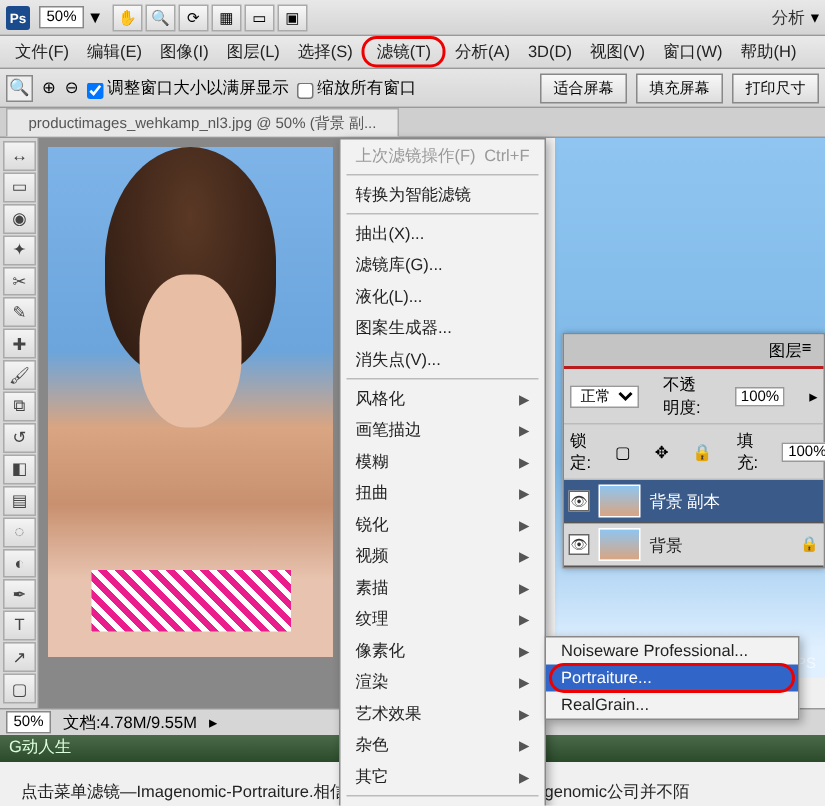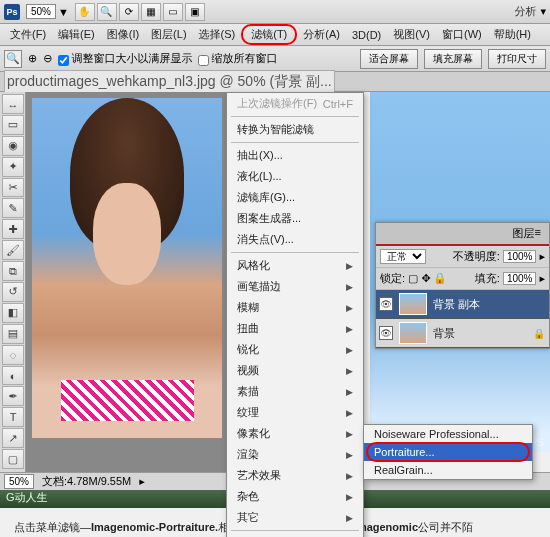--- a/index.html
+++ b/index.html
@@ -10,21 +10,21 @@
 .tool-icons{display:flex;gap:2px;margin-left:6px}
 .tool-icons span{width:20px;height:18px;border:1px solid #aaa;background:linear-gradient(#f8f8f8,#ddd);display:flex;align-items:center;justify-content:center;font-size:10px}
 .menubar{background:linear-gradient(#eaeaea,#d8d8d8);height:22px;display:flex;align-items:center;padding:0 4px;border-bottom:1px solid #999}
 .menubar-item{padding:2px 6px;color:#222}
 .menubar-item.highlighted{border:2px solid #e00;border-radius:10px;padding:1px 8px}
 .optbar{background:linear-gradient(#e6e6e6,#d6d6d6);height:26px;display:flex;align-items:center;padding:0 4px;border-bottom:1px solid #999;gap:6px}
 .optbar .chk{display:flex;align-items:flex-end;gap:2px;font-size:10px}
 .optbar .chk input{width:11px;height:11px}
 .btn{background:linear-gradient(#f8f8f8,#ddd);border:1px solid #888;padding:2px 8px;font-size:10px}
 .tabbar{background:#cfcfcf;height:20px;display:flex;align-items:center;padding:0 4px;border-bottom:1px solid #999}
-.tab{background:#e8e8e8;border:1px solid #aaa;border-bottom:none;padding:2px 2px;font-size:14px;color:#555}
+.tab{background:#e8e8e8;border:1px solid #aaa;border-bottom:none;padding:2px 14px;font-size:10px;color:#555}
 .workspace{display:flex;height:380px;position:relative}
 .toolbox{width:26px;background:#d8d8d8;border-right:1px solid #999;display:flex;flex-direction:column;padding:2px}
 .tbx{width:22px;height:20px;border:1px solid #aaa;margin-bottom:1px;background:linear-gradient(#f4f4f4,#dcdcdc);display:flex;align-items:center;justify-content:center;font-size:11px;color:#444}
 .canvas-area{flex:0 0 200px;background:#888;display:flex;align-items:flex-start;padding:6px;position:relative}
 .canvas{width:190px;height:340px;background:linear-gradient(180deg,#7eb4e8 0%,#6ba5dc 40%,#d9a582 55%,#c8906f 70%,#e8c4b0 85%);position:relative;overflow:hidden}
 .hair{position:absolute;top:0;left:20%;width:60%;height:45%;background:radial-gradient(ellipse at 50% 30%,#5a3825,#2a1810);border-radius:50% 50% 40% 40%}
 .face{position:absolute;top:25%;left:32%;width:36%;height:30%;background:#e8bfa5;border-radius:45%}
 .stripe{position:absolute;bottom:5%;left:15%;width:70%;height:12%;background:repeating-linear-gradient(45deg,#e91e8c,#e91e8c 4px,#fff 4px,#fff 8px)}
 .dropdown{position:absolute;left:226px;top:0;width:138px;background:#f2f2f2;border:1px solid #888;box-shadow:2px 2px 6px rgba(0,0,0,.3);z-index:10}
 .dd-item{padding:3px 10px;font-size:11px;color:#222;border-bottom:0;display:flex;justify-content:space-between;align-items:center}
@@ -32,32 +32,32 @@
 .dd-item.sep{height:1px;background:#bbb;padding:0;margin:2px 4px}
 .dd-item .arrow{font-size:9px;color:#555}
 .dd-item.hover{background:#3165c7;color:#fff}
 .dd-item.circled{position:relative}
 .dd-item.circled::after{content:"";position:absolute;left:2px;right:2px;top:-1px;bottom:-1px;border:2px solid #e00;border-radius:10px;pointer-events:none}
 .submenu{position:absolute;left:363px;top:332px;width:170px;background:#f2f2f2;border:1px solid #888;box-shadow:2px 2px 6px rgba(0,0,0,.3);z-index:11}
 .right-area{position:absolute;left:370px;top:0;width:180px;height:360px}
 .sky-preview{width:100%;height:100%;background:linear-gradient(180deg,#8fc5f0 0%,#7ab5e5 60%,#e0f0ff 95%)}
 .layers-panel{position:absolute;right:0;top:130px;width:175px;background:#d6d6d6;border:1px solid #888;box-shadow:0 0 4px rgba(0,0,0,.3);z-index:5}
 .lp-tab{background:#c4c4c4;padding:3px 8px;font-size:10px;border-bottom:2px solid #b91c1c;display:flex;justify-content:flex-end}
-.lp-row{display:flex;align-items:center;padding:3px 4px;gap:3px;font-size:10px;border-bottom:1px solid #bbb}
+.lp-row{display:flex;align-items:center;padding:3px 4px;gap:16px;font-size:10px;border-bottom:1px solid #bbb}
 .lp-row select{font-size:10px;border:1px solid #999;background:#fff;padding:0 2px}
 .lp-row .pct{background:#fff;border:1px solid #999;padding:0 3px;font-size:10px}
 .layer{display:flex;align-items:center;background:#3a5a8a;color:#fff;padding:3px;border-bottom:1px solid #555;gap:6px}
 .layer.light{background:#d8d8d8;color:#222}
 .layer .eye{width:14px;height:14px;background:#fff;border:1px solid #666;display:flex;align-items:center;justify-content:center;font-size:9px;color:#333}
 .layer .thumb{width:28px;height:22px;background:linear-gradient(#8fc5f0,#d9a582);border:1px solid #fff}
 .layer .lock{font-size:10px}
 .statusbar{height:18px;background:#d6d6d6;border-top:1px solid #999;display:flex;align-items:center;padding:0 4px;font-size:10px;gap:8px}
 .bottom-bar{height:18px;background:linear-gradient(#4a6a4a,#2a4a2a);color:#dfd;display:flex;align-items:flex-start;padding:0 6px;font-size:10px}
 .caption{padding:10px 14px;font-size:12px;line-height:1.6;color:#222}
-.caption b{font-weight:bold}
+.caption b{font-weight:normal}
 .watermark{position:absolute;right:6px;bottom:4px;color:rgba(255,255,255,.6);font-size:10px;font-family:Arial}
 </style>
 </head>
 <body>
 
 <div class="topbar">
   <div class="topbar-icon">Ps</div>
   <span class="zoom-box">50%</span>
   <span style="margin-left:2px">▼</span>
   <div class="tool-icons">
@@ -146,22 +146,22 @@
 
   <div class="dropdown">
     <div class="dd-item disabled">
       <span>上次滤镜操作(F)</span>
         <span>Ctrl+F</span>
     </div>
     <div class="dd-item sep"></div>
     <div class="dd-item">转换为智能滤镜</div>
     <div class="dd-item sep"></div>
     <div class="dd-item">抽出(X)...</div>
+    <div class="dd-item">滤镜库(G)...</div>
     <div class="dd-item">液化(L)...</div>
-    <div class="dd-item">滤镜库(G)...</div>
     <div class="dd-item">图案生成器...</div>
     <div class="dd-item">消失点(V)...</div>
     <div class="dd-item sep"></div>
     <div class="dd-item">
         <span>风格化</span>
         <span class="arrow">▶</span>
       </div>
     <div class="dd-item">
         <span>画笔描边</span>
         <span class="arrow">▶</span>

